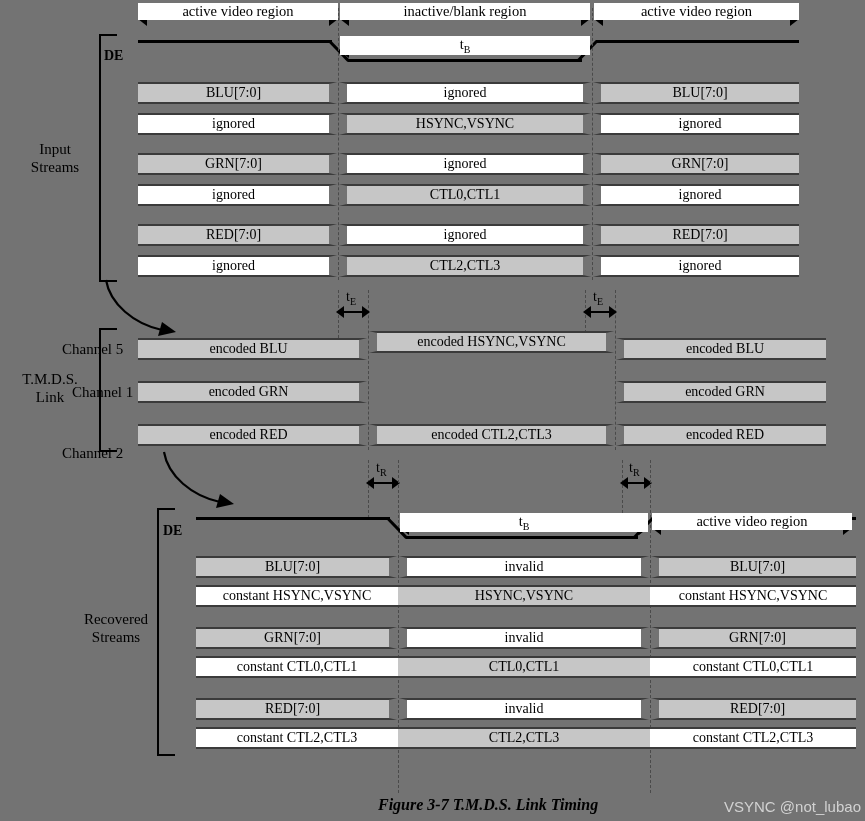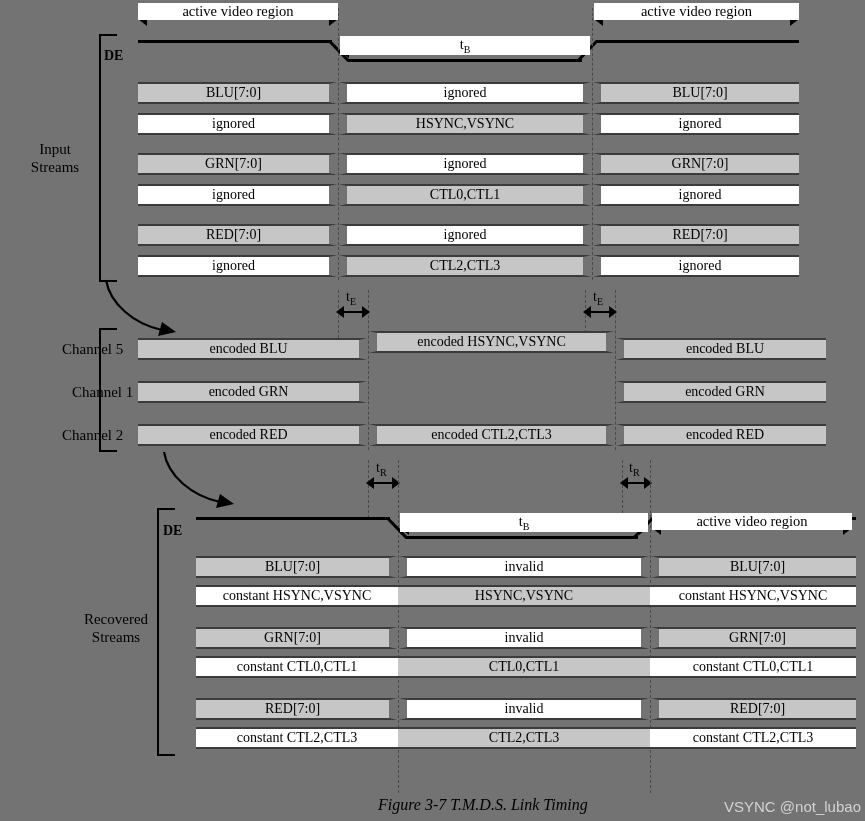--- a/index.html
+++ b/index.html
@@ -58,37 +58,43 @@
   
   .wave{position:absolute;}
   .wave .seg{position:absolute;background:#000;height:2.5px;}
   .wave .edge{position:absolute;background:#000;height:2.5px;
               transform-origin:left center;}
 
   .delabel{position:absolute;font-weight:bold;font-size:14px;}
 
   .chlabel{position:absolute;font-size:15px;}
 
-  .caption{position:absolute;font-style:italic;font-weight:normal;font-size:16px;}
+  .caption{position:absolute;font-style:italic;font-weight:bold;font-size:16px;}
   .watermark{position:absolute;font-family:"Liberation Sans",sans-serif;
              font-size:15px;color:#d2d2d2;}
   .curve{position:absolute;}
 </style>
 </head>
 <body>
 
 <div id="root">
 
   <div class="span" style="left:138px;top:12px;width:200px;">
     <div class="ar l"></div>
     <div class="rule" style="left:9px;right:9px;"></div>
     <div class="ar r"></div>
     <div class="cap">active video region</div>
   </div>
 
+  <div class="span" style="left:340px;top:12px;width:250px;">
+    <div class="ar l"></div>
+    <div class="rule" style="left:9px;right:9px;"></div>
+    <div class="ar r"></div>
+    <div class="cap">inactive/blank region</div>
+  </div>
 
   <div class="span" style="left:594px;top:12px;width:205px;">
     <div class="ar l"></div>
     <div class="rule" style="left:9px;right:9px;"></div>
     <div class="ar r"></div>
     <div class="cap">active video region</div>
   </div>
 
   <div class="sidelabel" style="left:12px;top:140px;width:86px;">
     <div>Input</div>
@@ -196,20 +202,24 @@
         <div class="capL"></div>
         <span class="lbl it">ignored</span>
       </div>
     </div>
 
   <svg class="curve" style="left:100px;top:278px;" width="110" height="62" viewBox="0 0 110 62">
     <path d="M6,2 C10,26 34,46 62,52" stroke="#000" stroke-width="2.2" fill="none"></path>
     <polygon points="62,44 76,54 58,58" fill="#000"></polygon>
   </svg>
 
+  <div class="sidelabel" style="left:2px;top:370px;width:96px;">
+    <div>T.M.D.S.</div>
+    <div>Link</div>
+  </div>
   <div class="bracket" style="left:99px;top:328px;width:16px;height:120px;"></div>
 
   <div class="dash" style="left:338px;top:290px;height:58px;"></div>
   <div class="dash" style="left:368px;top:290px;height:160px;"></div>
   <div class="tspan" style="left:336px;top:306px;width:34px;">
     <div class="ar l"></div>
     <div class="rule"></div>
     <div class="ar r"></div>
   </div>
   <div class="tlab" style="left:346px;top:289px;">
@@ -242,21 +252,21 @@
       </div>
       <div class="chlabel" style="left: 72px; top: 384px;">Channel 1</div>
       <div class="bar shaded" style="left: 138px; top: 381px; width: 221px; height: 22px;">
         <div class="capR"></div>
         <span class="lbl">encoded GRN</span>
       </div>
       <div class="bar shaded" style="left: 624px; top: 381px; width: 202px; height: 22px;">
         <div class="capL"></div>
         <span class="lbl">encoded GRN</span>
       </div>
-      <div class="chlabel" style="left: 62px; top: 427px; text-align: right;">Channel 2</div>
+      <div class="chlabel" style="left: 62px; top: 445px; text-align: right;">Channel 2</div>
       <div class="bar shaded" style="left: 138px; top: 424px; width: 221px; height: 22px;">
         <div class="capR"></div>
         <span class="lbl">encoded RED</span>
       </div>
       <div class="bar shaded" style="left: 377px; top: 424px; width: 229px; height: 22px;">
         <div class="capL"></div>
         <div class="capR"></div>
         <span class="lbl">encoded CTL2,CTL3</span>
       </div>
       <div class="bar shaded" style="left: 624px; top: 424px; width: 202px; height: 22px;">

